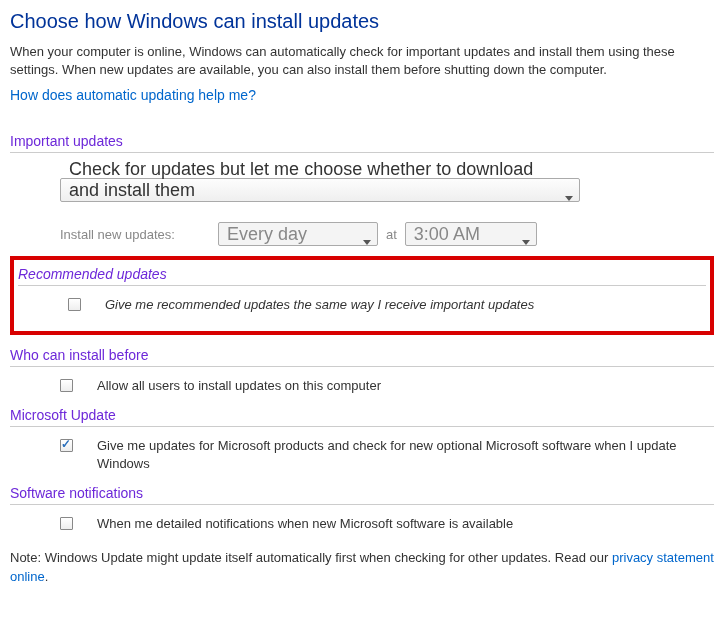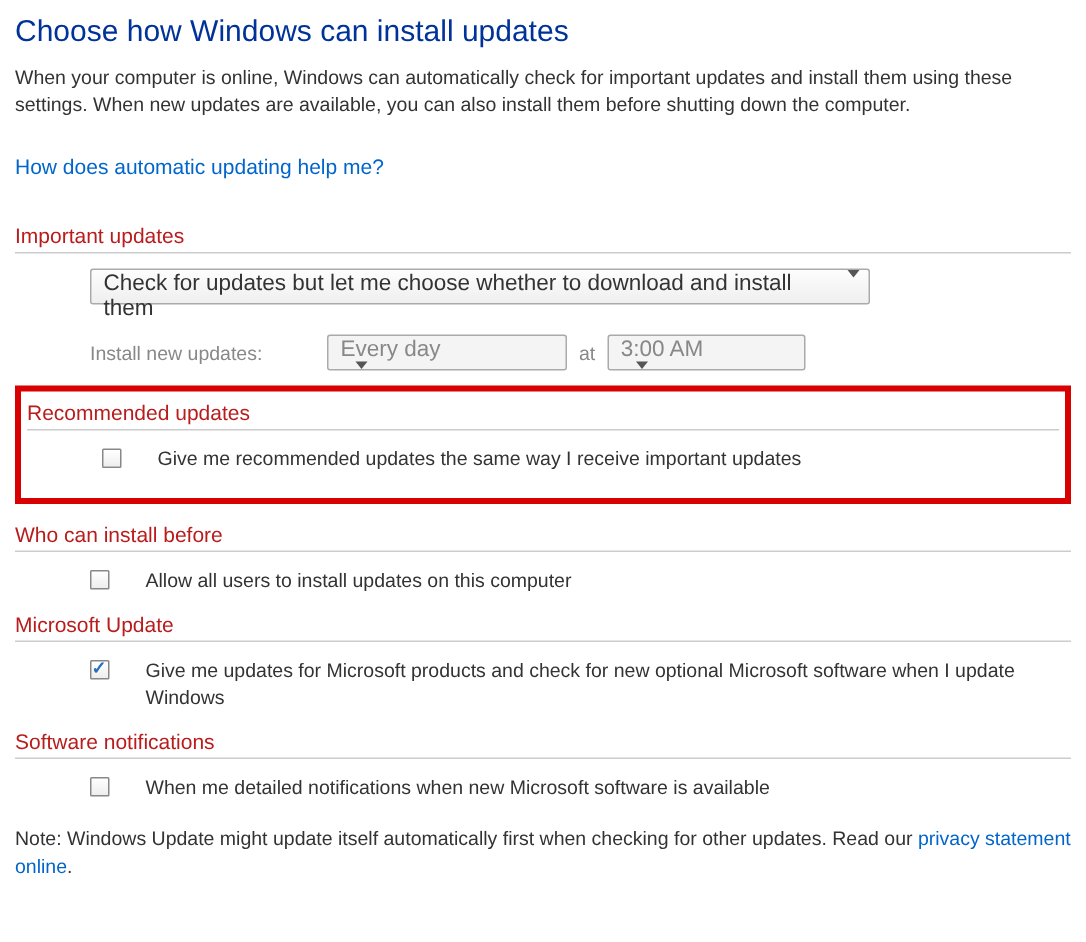--- a/index.html
+++ b/index.html
@@ -24,59 +24,59 @@
       line-height: 1.4;
       margin: 0 0 8px 0;
     }
     .link {
       color: #0066cc;
       text-decoration: none;
       cursor: pointer;
     }
     .help-link {
       display: block;
-      margin-top: 24px;
+      margin-top: 8px;
       margin-bottom: 30px;
       font-size: 14px;
     }
     .section-header {
-      color: #b91c1c;
+      color: #6d28d9;
       font-size: 14px;
       font-weight: normal;
       border-bottom: 1px solid #ccc;
       padding-bottom: 3px;
       margin-top: 12px;
       margin-bottom: 10px;
     }
     .highlight-box {
       border: 4px solid #d80000;
       padding: 6px 4px 10px 4px;
       margin-top: 10px;
       margin-bottom: 6px;
+      font-style: italic;
     }
     .highlight-box .section-header {
       margin-top: 0;
     }
     .dropdown {
       display: inline-flex;
-      align-items: flex-start;
+      align-items: flex-end;
       background: linear-gradient(#fdfdfd, #efefef);
       border: 1px solid #aaa;
       border-radius: 2px;
       height: 24px;
       padding: 0 6px 0 8px;
-      font-size: 15px;
+      font-size: 18px;
       cursor: pointer;
       color: #333;
     }
     .dropdown.disabled {
       color: #888;
       background: #f4f4f4;
       cursor: default;
-      flex-direction: column;
     }
     .dropdown .caret {
       margin-left: 10px;
       width: 0; height: 0;
       border-left: 4px solid transparent;
       border-right: 4px solid transparent;
       border-top: 5px solid #555;
     }
     .main-dropdown-row {
       margin-left: 50px;

